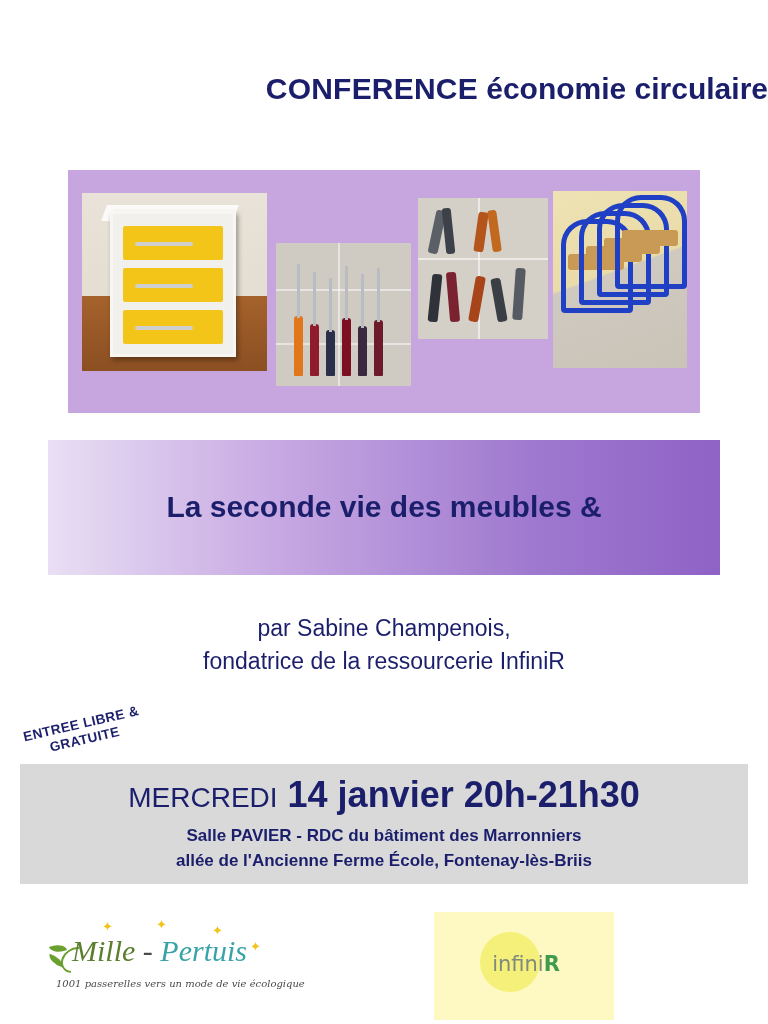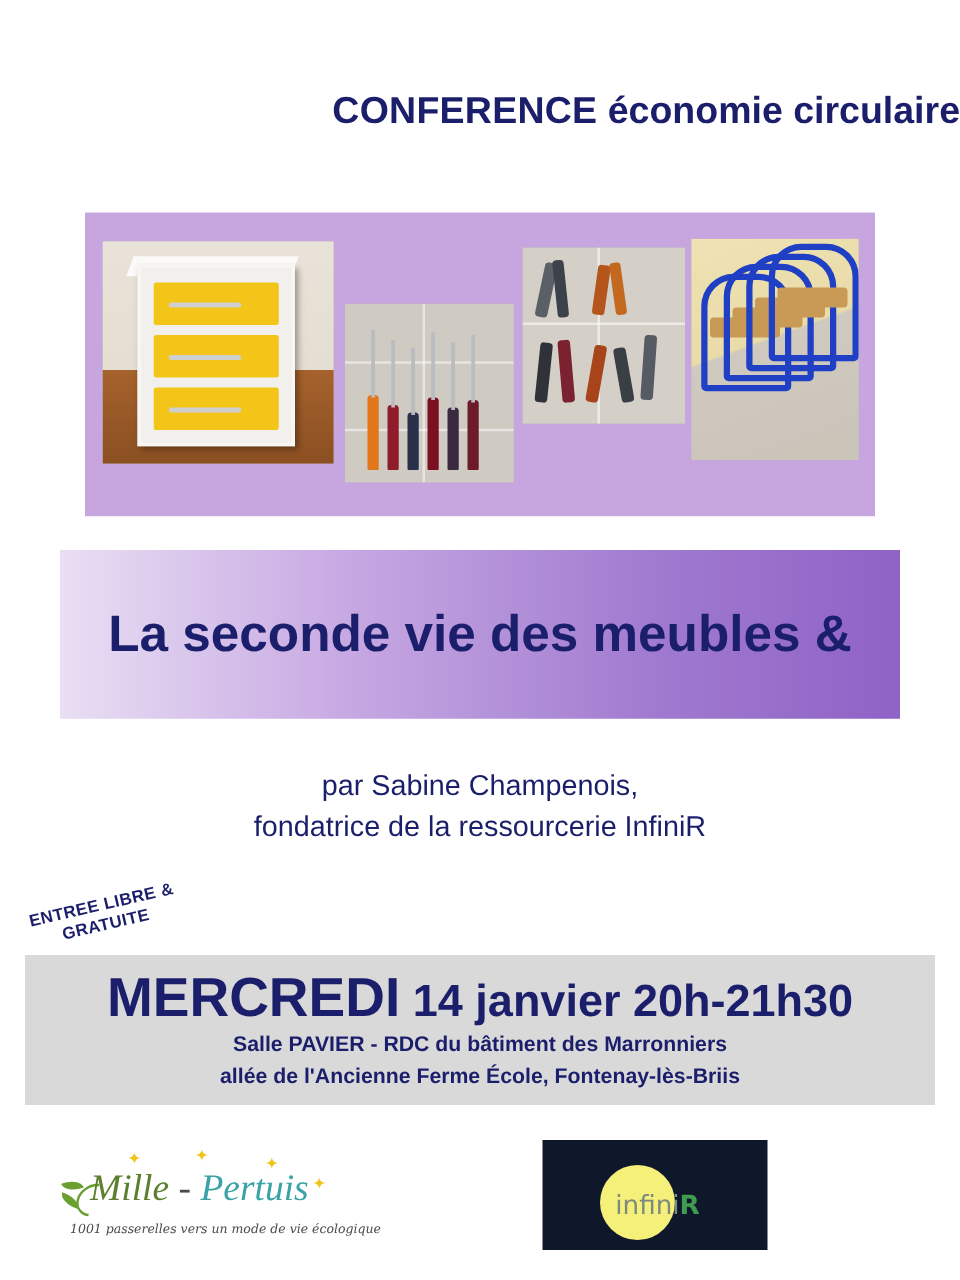--- a/index.html
+++ b/index.html
@@ -198,21 +198,21 @@
     left: 48px;
     width: 672px;
     height: 135px;
     background: linear-gradient(90deg, #e9dff4 0%, #c6a7e2 35%, #9f79cf 72%, #8f62c6 100%);
     display: flex;
     flex-direction: column;
     align-items: center;
     justify-content: center;
   }
   .subtitle-line {
-    font-size: 41px;
+    font-size: 30px;
     font-weight: bold;
     color: #1b1f6b;
     line-height: 1.35;
     white-space: nowrap;
   }
 
   
   .speaker {
     position: absolute;
     top: 612px;
@@ -239,22 +239,22 @@
   }
   .info-date {
     position: absolute;
     top: 10px;
     left: 0;
     width: 728px;
     text-align: center;
     white-space: nowrap;
   }
   .info-date .d-bold {
-    font-size: 44px;
-    font-weight: bold;
+    font-size: 28px;
+    font-weight: normal;
     color: #1b1f6b;
   }
   .info-date .d-rest {
     font-size: 36px;
     font-weight: bold;
     color: #1b1f6b;
   }
   .info-place {
     position: absolute;
     top: 60px;
@@ -346,22 +346,22 @@
     border-bottom-color: transparent;
     border-radius: 50%;
     transform: rotate(-35deg);
   }
 
   .logo-infinir {
     position: absolute;
     top: 912px;
     left: 434px;
     width: 180px;
-    height: 88px;
-    background: #0f172a;
+    height: 108px;
+    background: #fef9c3;
   }
   .infinir-sun {
     position: absolute;
     left: 46px;
     top: 20px;
     width: 60px;
     height: 60px;
     border-radius: 50%;
     background: #f5f07a;
   }

